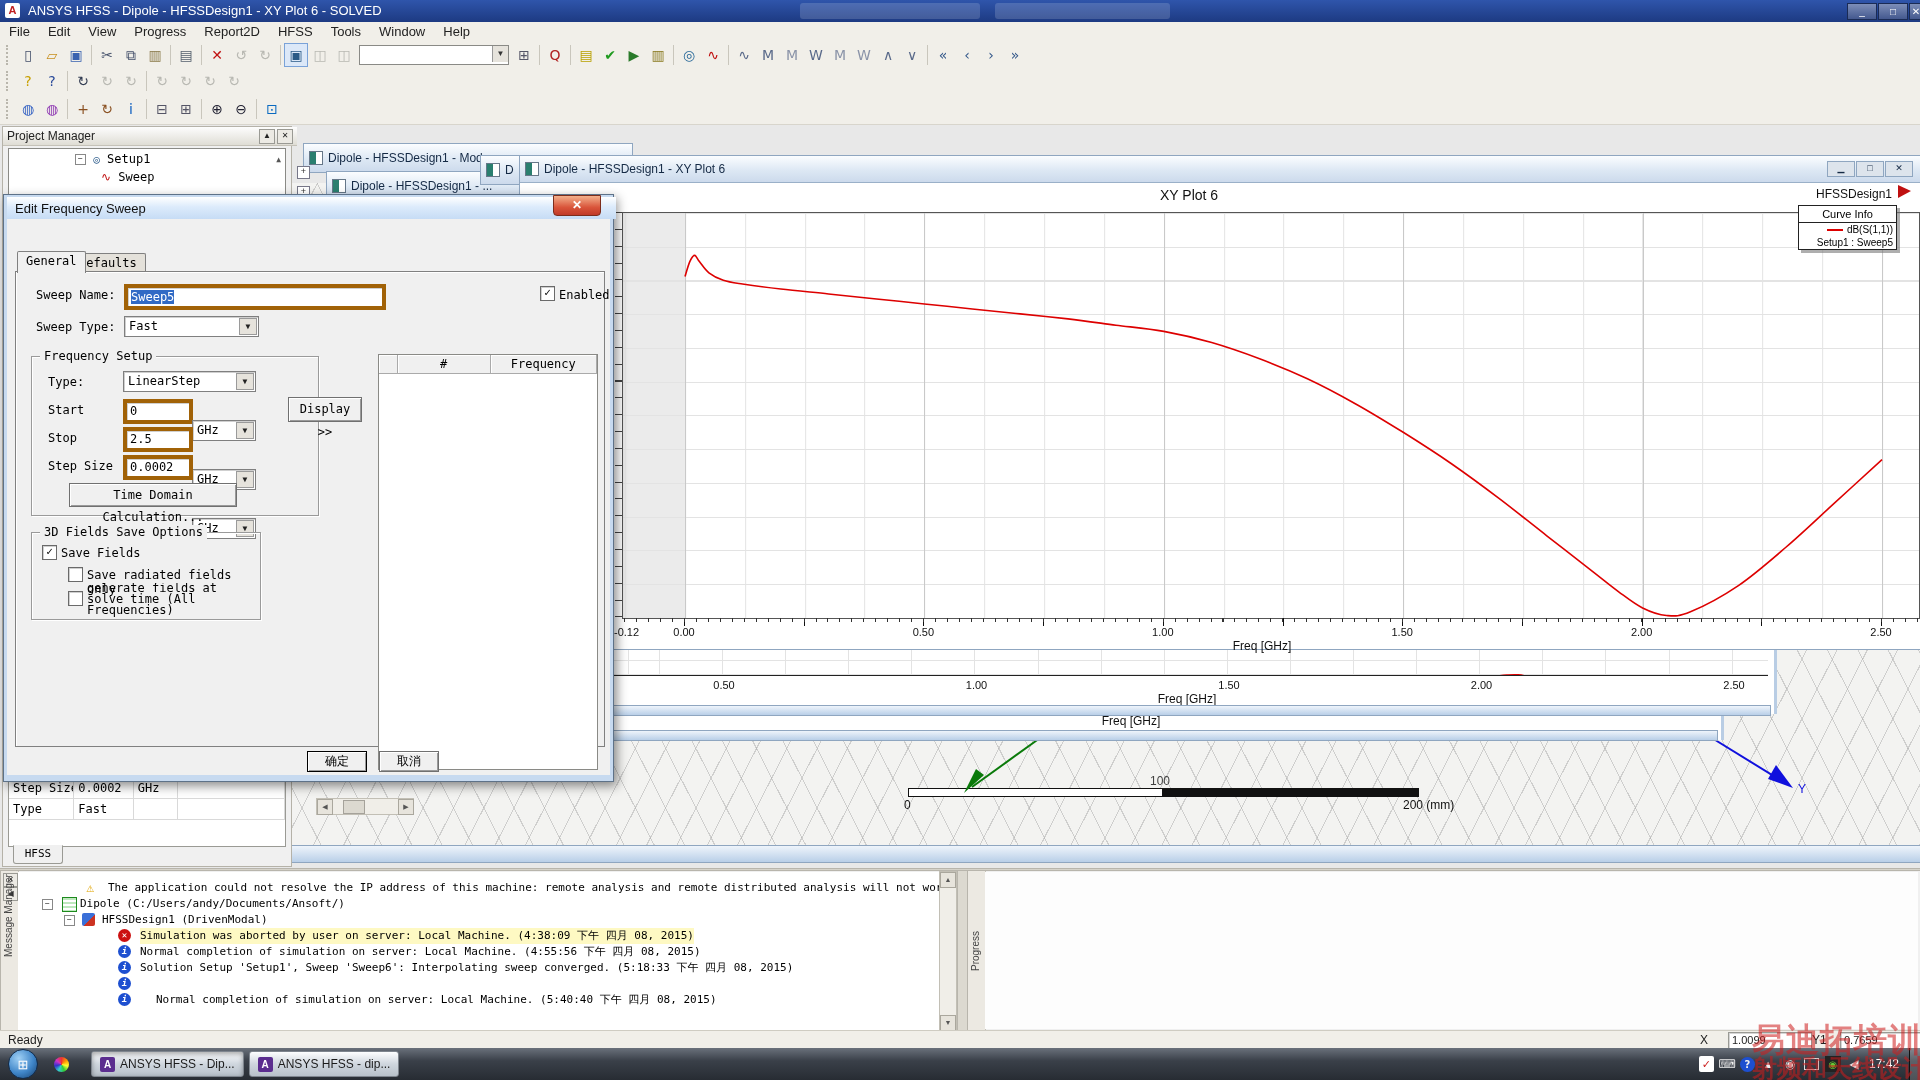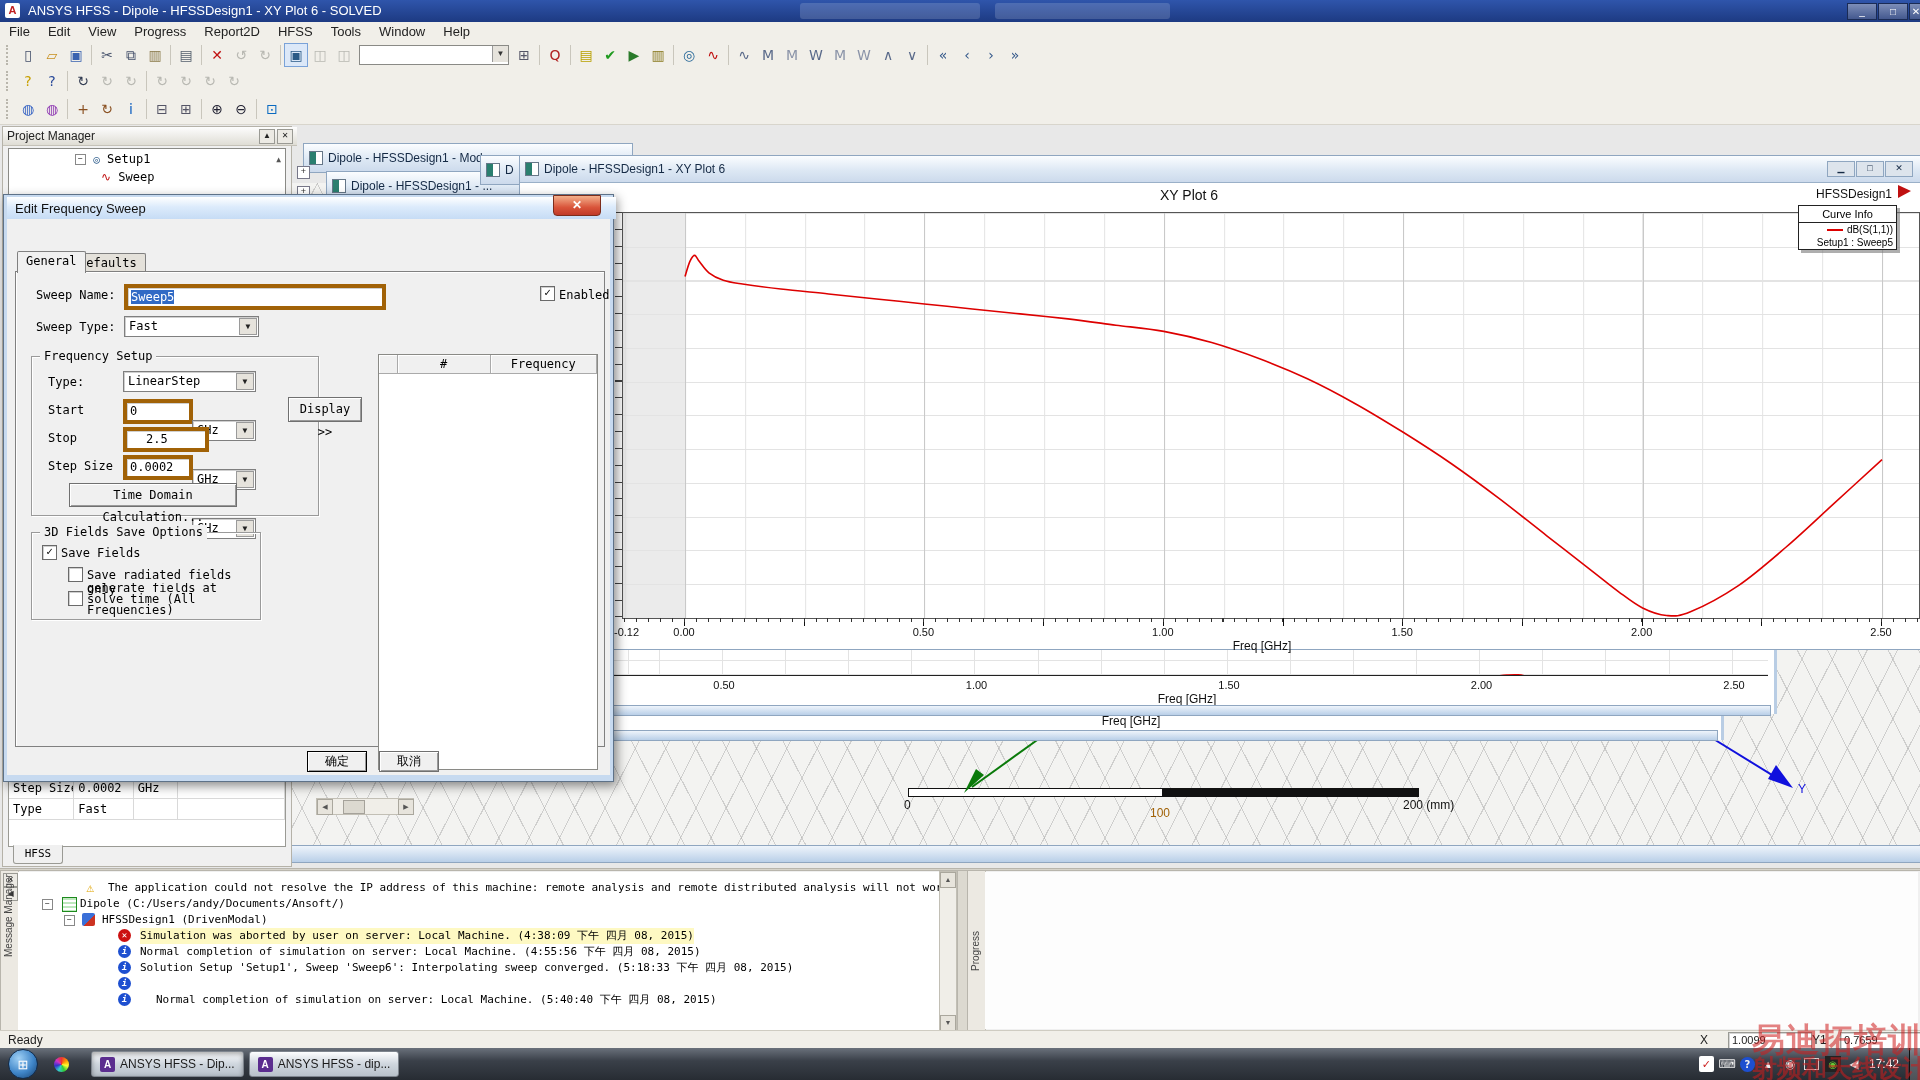--- a/index.html
+++ b/index.html
@@ -244,21 +244,21 @@
       <span class="tb-icon" style="color: rgb(10, 106, 192);">⊡</span>
     </div>
 
   <div class="abs crosshatch" style="left:290px;top:183px;width:1630px;height:662px;"></div>
   <div class="abs win-bottom" style="left:290px;top:845px;width:1629px;height:16px;"></div>
 
   <div class="abs" style="left:908px;top:788px;width:254px;height:7px;background:#fff;border:1px solid #111;"></div>
   <div class="abs" style="left:1162px;top:788px;width:255px;height:7px;background:#111;border:1px solid #111;"></div>
   <div id="ruler-labels">
       <span style="position: absolute; left: 904px; top: 798px; font-size: 12px; color: rgb(17, 17, 17);">0</span>
-      <span style="position: absolute; left: 1150px; top: 806px; font-size: 12px; color: #a16207;">100</span>
+      <span style="position: absolute; left: 1150px; top: 774px; font-size: 12px; color: #404040;">100</span>
       <span style="position: absolute; left: 1403px; top: 798px; font-size: 12px; color: rgb(17, 17, 17);">200 (mm)</span>
     </div>
 
   <svg class="abs" style="left:940px;top:735px;width:880px;height:65px;" viewBox="0 0 880 65">
     <line x1="100" y1="3" x2="32" y2="52" stroke="#0a7a0a" stroke-width="2"></line>
     <polygon points="24,58 44,40 36,34" fill="#0a7a0a"></polygon>
     <line x1="772" y1="3" x2="845" y2="48" stroke="#1010dd" stroke-width="2"></line>
     <polygon points="853,53 828,44 836,30" fill="#1010dd"></polygon>
     <text x="858" y="58" font-size="12" fill="#1010dd">Y</text>
   </svg>
@@ -420,21 +420,21 @@
             <span class="txt">LinearStep</span>
             <span class="arr">▼</span>
           </div>
           <span class="abs" style="left:16px;top:46px;">Start</span>
           <div class="abs ctl-sunken" style="left:91px;top:42px;width:62px;height:17px;line-height:17px;"><span style="margin-left:3px;">0</span></div>
           <div class="abs cmb" style="left:160px;top:42px;width:62px;height:19px;">
             <span class="txt">GHz</span>
             <span class="arr">▼</span>
           </div>
           <span class="abs" style="left:16px;top:74px;">Stop</span>
-          <div class="abs ctl-sunken" style="left:91px;top:70px;width:62px;height:17px;line-height:17px;padding-left:16px;"><span style="margin-left:3px;">2.5</span></div>
+          <div class="abs ctl-sunken" style="left:91px;top:70px;width:62px;height:17px;line-height:17px;"><span style="margin-left:3px;">2.5</span></div>
           <div class="abs cmb" style="left:160px;top:70px;width:62px;height:19px;">
             <span class="txt">GHz</span>
             <span class="arr">▼</span>
           </div>
           <span class="abs" style="left:16px;top:102px;">Step Size</span>
           <div class="abs ctl-sunken" style="left:91px;top:98px;width:62px;height:17px;line-height:17px;"><span style="margin-left:3px;">0.0002</span></div>
           <div class="abs cmb" style="left:160px;top:98px;width:62px;height:19px;">
             <span class="txt">GHz</span>
             <span class="arr">▼</span>
           </div>

